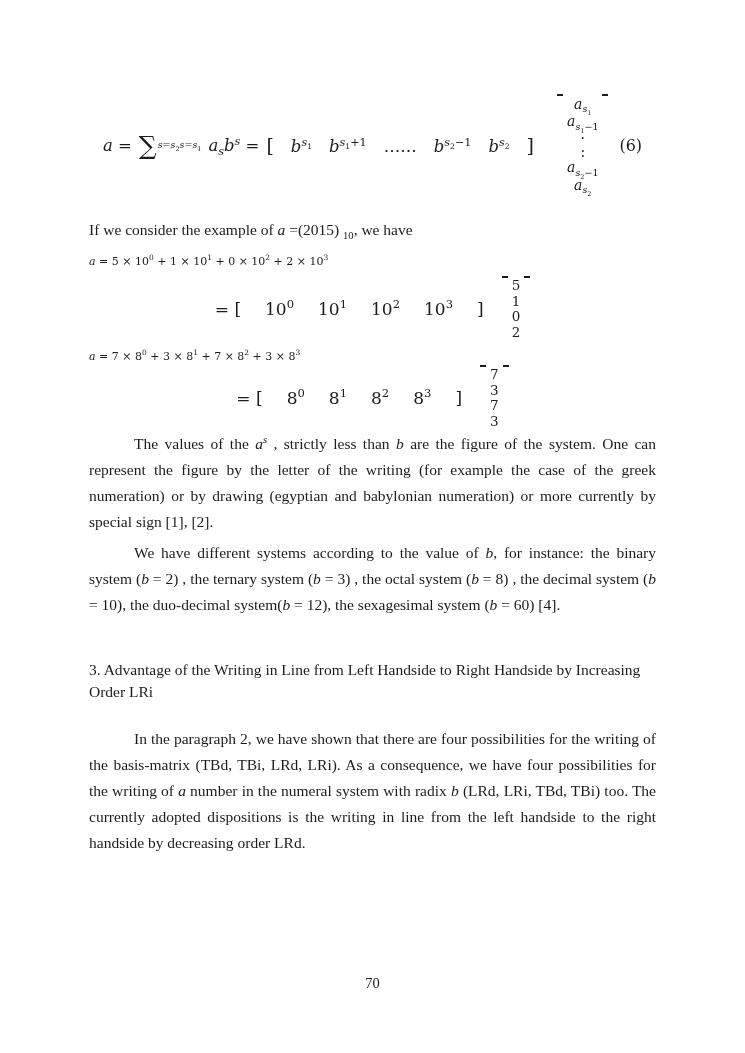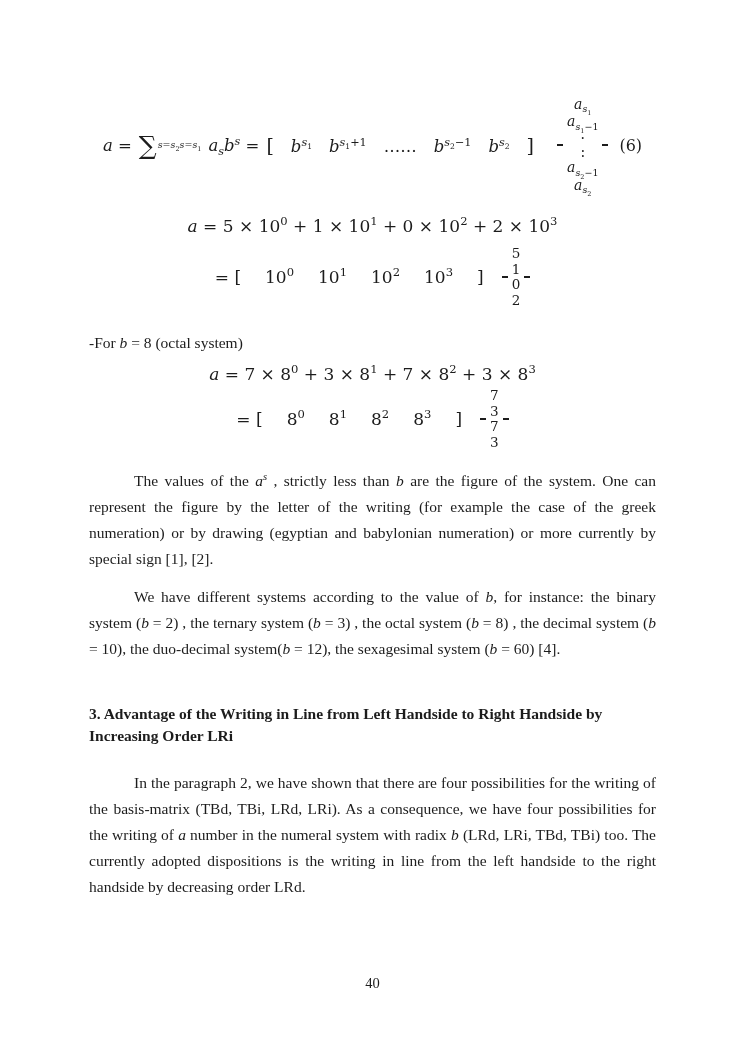--- a/index.html
+++ b/index.html
@@ -16,21 +16,21 @@
   
   .para {
     font-size: 15.5px;
     line-height: 26px;
     margin: 0;
   }
   .justify { text-align: justify; }
   .indent { text-indent: 45px; }
   .heading {
     font-size: 15.5px;
-    font-weight: bold;
+    font-weight: normal;
     line-height: 22px;
     margin: 0;
   }
   i { font-style: italic; }
   sub, sup { font-size: 68%; line-height: 0; }
 
   
   .math { font-family: "DejaVu Serif", serif; }
   .eq6-row {
     display: flex;
@@ -41,55 +41,54 @@
     min-height: 118px;
   }
   .sum { display: inline-flex; align-items: center; gap: 1px; }
   .sigma { font-size: 25px; line-height: 1; }
   .limits {
     display: inline-flex; 
     font-size: 9.5px; line-height: 10px;
   }
   .rowvec { display: inline-flex; align-items: baseline; gap: 17px; }
   .rowvec .brk { font-size: 19px; }
-  .colvec { display: inline-flex; align-items: center; padding-left: 16px; }
+  .colvec { display: inline-flex; align-items: flex-start; padding-left: 16px; }
   .br-l { width: 5px; border: 1.6px solid #1c1c1c; border-right: none; }
   .br-r { width: 5px; border: 1.6px solid #1c1c1c; border-left: none; }
   .colvec .col {
     display: flex; flex-direction: column;
     align-items: center; justify-content: center;
     padding: 2px 4px;
   }
   .eq6-col { font-size: 14px; line-height: 17.5px; }
   .eq6-col .dots { font-style: normal; line-height: 14px; }
   .eq-tag { font-size: 16px; margin-left: 4px; }
 
   .eq-line {
-    text-align: center;
-    font-size: 17px;
+    font-size: 11px;
   }
   .matrix-line {
     display: flex;
     justify-content: center;
     align-items: center;
     font-size: 17px;
   }
   .basis { display: inline-flex; align-items: baseline; gap: 24px; margin-right: 2px; }
   .digit-col { font-size: 13.5px; line-height: 15.5px; }
 
   
   .mt-intro   { margin-top: 13px; }
   .mt-label   { margin-top: 0px; }
   .mt-dec1    { margin-top: 12px; }
   .mt-dec2    { margin-top: 8px; }
   .mt-oct-lbl { margin-top: 20px; }
   .mt-oct1    { margin-top: 8px; }
   .mt-oct2    { margin-top: 2px; }
-  .mt-p4      { margin-top: 16px; }
-  .mt-p5      { margin-top: 12px; }
+  .mt-p4      { margin-top: 0; }
+  .mt-p5      { margin-top: 5px; }
   .mt-head    { margin-top: 41px; }
   .mt-p6      { margin-top: 23px; }
 
   .page-number {
     position: absolute;
     left: 0; right: 0;
     bottom: 61px;
     text-align: center;
     font-size: 14.5px;
   }
@@ -127,20 +126,21 @@
           <span class="dots">·</span>
           <span class="dots">:</span>
           <span><i>a</i><sub><i>s</i><sub>2</sub>−1</sub></span>
           <span><i>a</i><sub><i>s</i><sub>2</sub></sub></span>
         </span>
         <span class="br-r"></span>
       </span>
       <span class="eq-tag">(6)</span>
     </div>
 
+    <p class="para mt-intro">If we consider the example of <i>a</i> =(2015) <sub>10</sub>, we have</p>
 
     <div class="eq-line math mt-dec1"><i>a</i> = 5 × 10<sup>0</sup> + 1 × 10<sup>1</sup> + 0 × 10<sup>2</sup> + 2 × 10<sup>3</sup></div>
     <div class="matrix-line math mt-dec2">
       <span class="basis">
         <span>= [</span>
         <span>10<sup>0</sup></span>
         <span>10<sup>1</sup></span>
         <span>10<sup>2</sup></span>
         <span>10<sup>3</sup></span>
         <span>]</span>
@@ -150,21 +150,20 @@
         <span class="col digit-col">
           <span>5</span>
           <span>1</span>
           <span>0</span>
           <span>2</span>
         </span>
         <span class="br-r"></span>
       </span>
     </div>
 
-    <p class="para mt-oct-lbl">-For <i>b</i> = 8 (octal system)</p>
     <div class="eq-line math mt-oct1"><i>a</i> = 7 × 8<sup>0</sup> + 3 × 8<sup>1</sup> + 7 × 8<sup>2</sup> + 3 × 8<sup>3</sup></div>
     <div class="matrix-line math mt-oct2">
       <span class="basis">
         <span>= [</span>
         <span>8<sup>0</sup></span>
         <span>8<sup>1</sup></span>
         <span>8<sup>2</sup></span>
         <span>8<sup>3</sup></span>
         <span>]</span>
       </span>
@@ -181,14 +180,14 @@
     </div>
 
     <p class="para justify indent mt-p4">The values of the <i>a<sup>s</sup></i> , strictly less than <i>b</i> are the figure of the system. One can represent the figure by the letter of the writing (for example the case of the greek numeration) or by drawing (egyptian and babylonian numeration) or more currently by special sign [1], [2].</p>
     <p class="para justify indent mt-p5">We have different systems according to the value of <i>b</i>, for instance: the binary system (<i>b</i> = 2) , the ternary system (<i>b</i> = 3) , the octal system (<i>b</i> = 8) , the decimal system (<i>b</i> = 10), the duo-decimal system(<i>b</i> = 12), the sexagesimal system (<i>b</i> = 60) [4].</p>
 
     <h3 class="heading mt-head">3. Advantage of the Writing in Line from Left Handside to Right Handside by Increasing Order LRi</h3>
 
     <p class="para justify indent mt-p6">In the paragraph 2, we have shown that there are four possibilities for the writing of the basis-matrix (TBd, TBi, LRd, LRi). As a consequence, we have four possibilities for the writing of <i>a</i> number in the numeral system with radix <i>b</i> (LRd, LRi, TBd, TBi) too. The currently adopted dispositions is the writing in line from the left handside to the right handside by decreasing order LRd.</p>
   </div>
 
-  <div class="page-number">40</div>
+  <div class="page-number">70</div>
 </div>
 
 </body></html>

